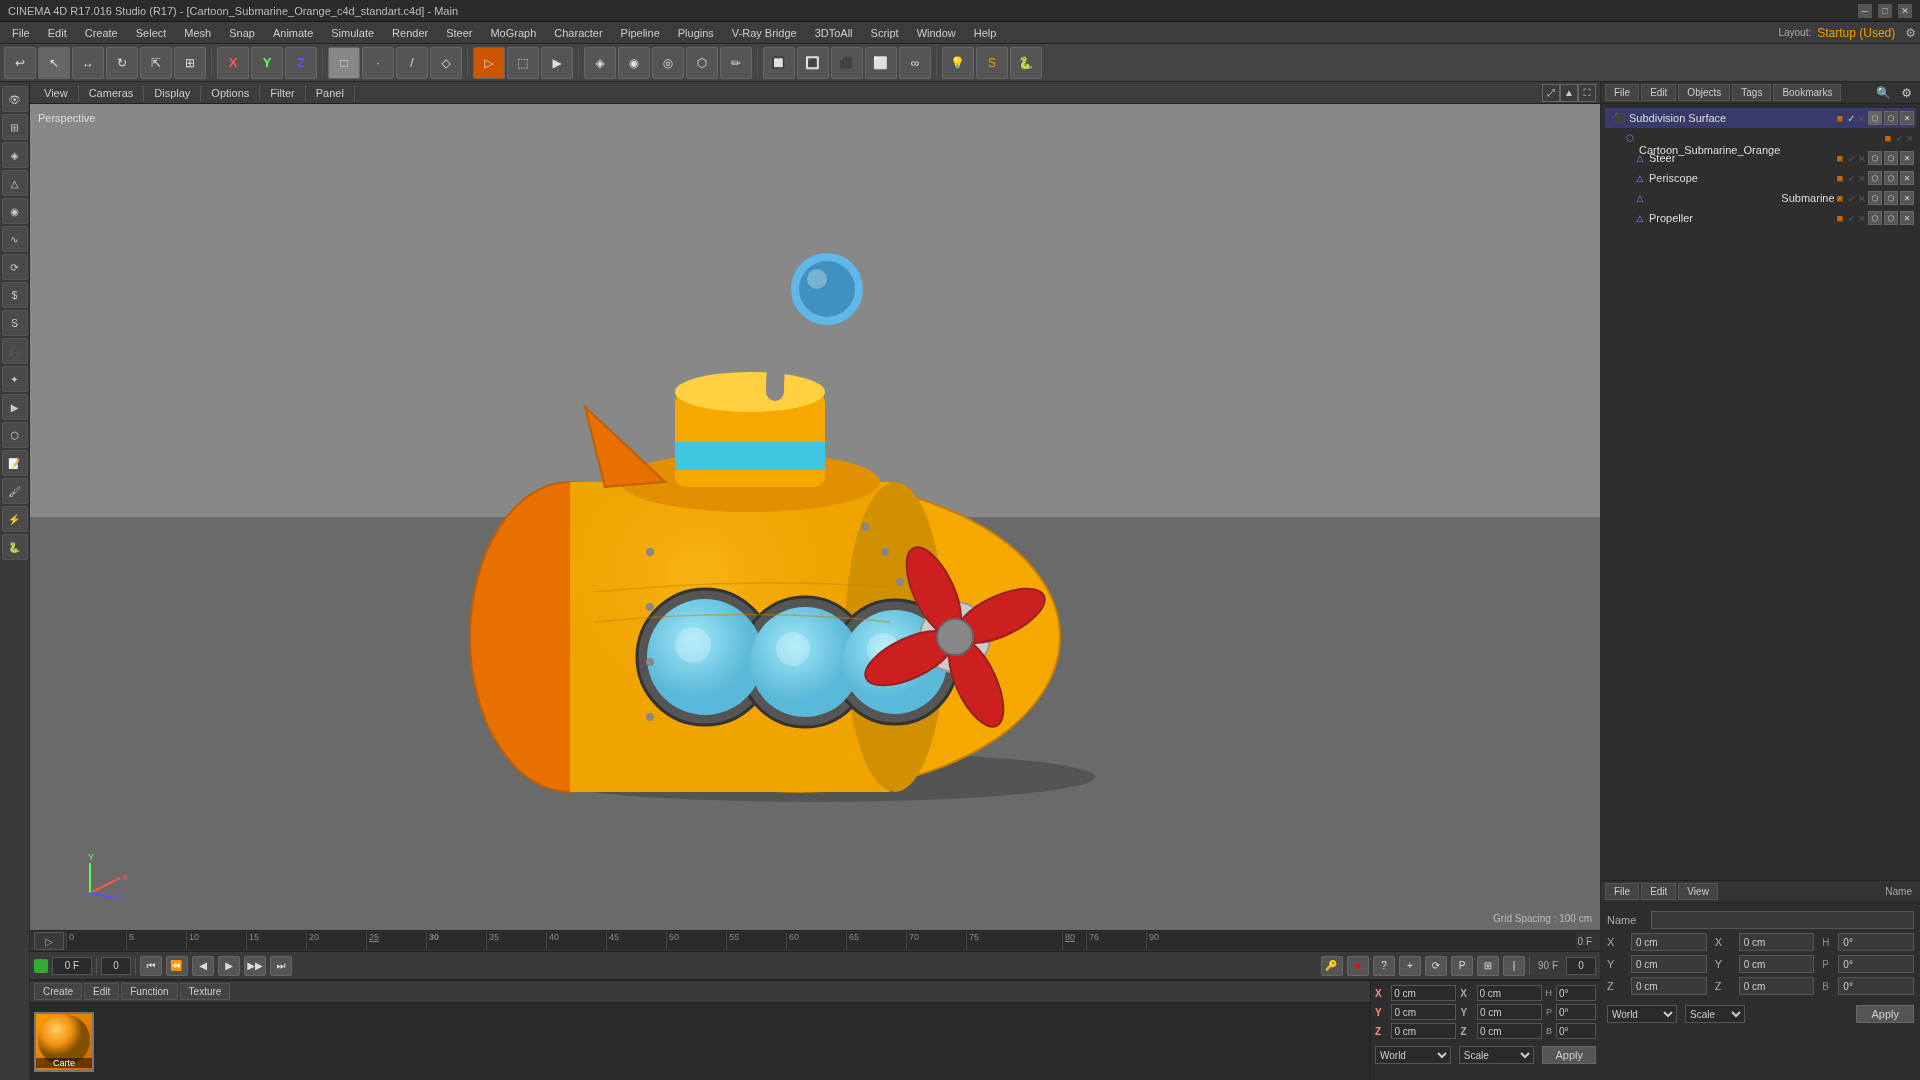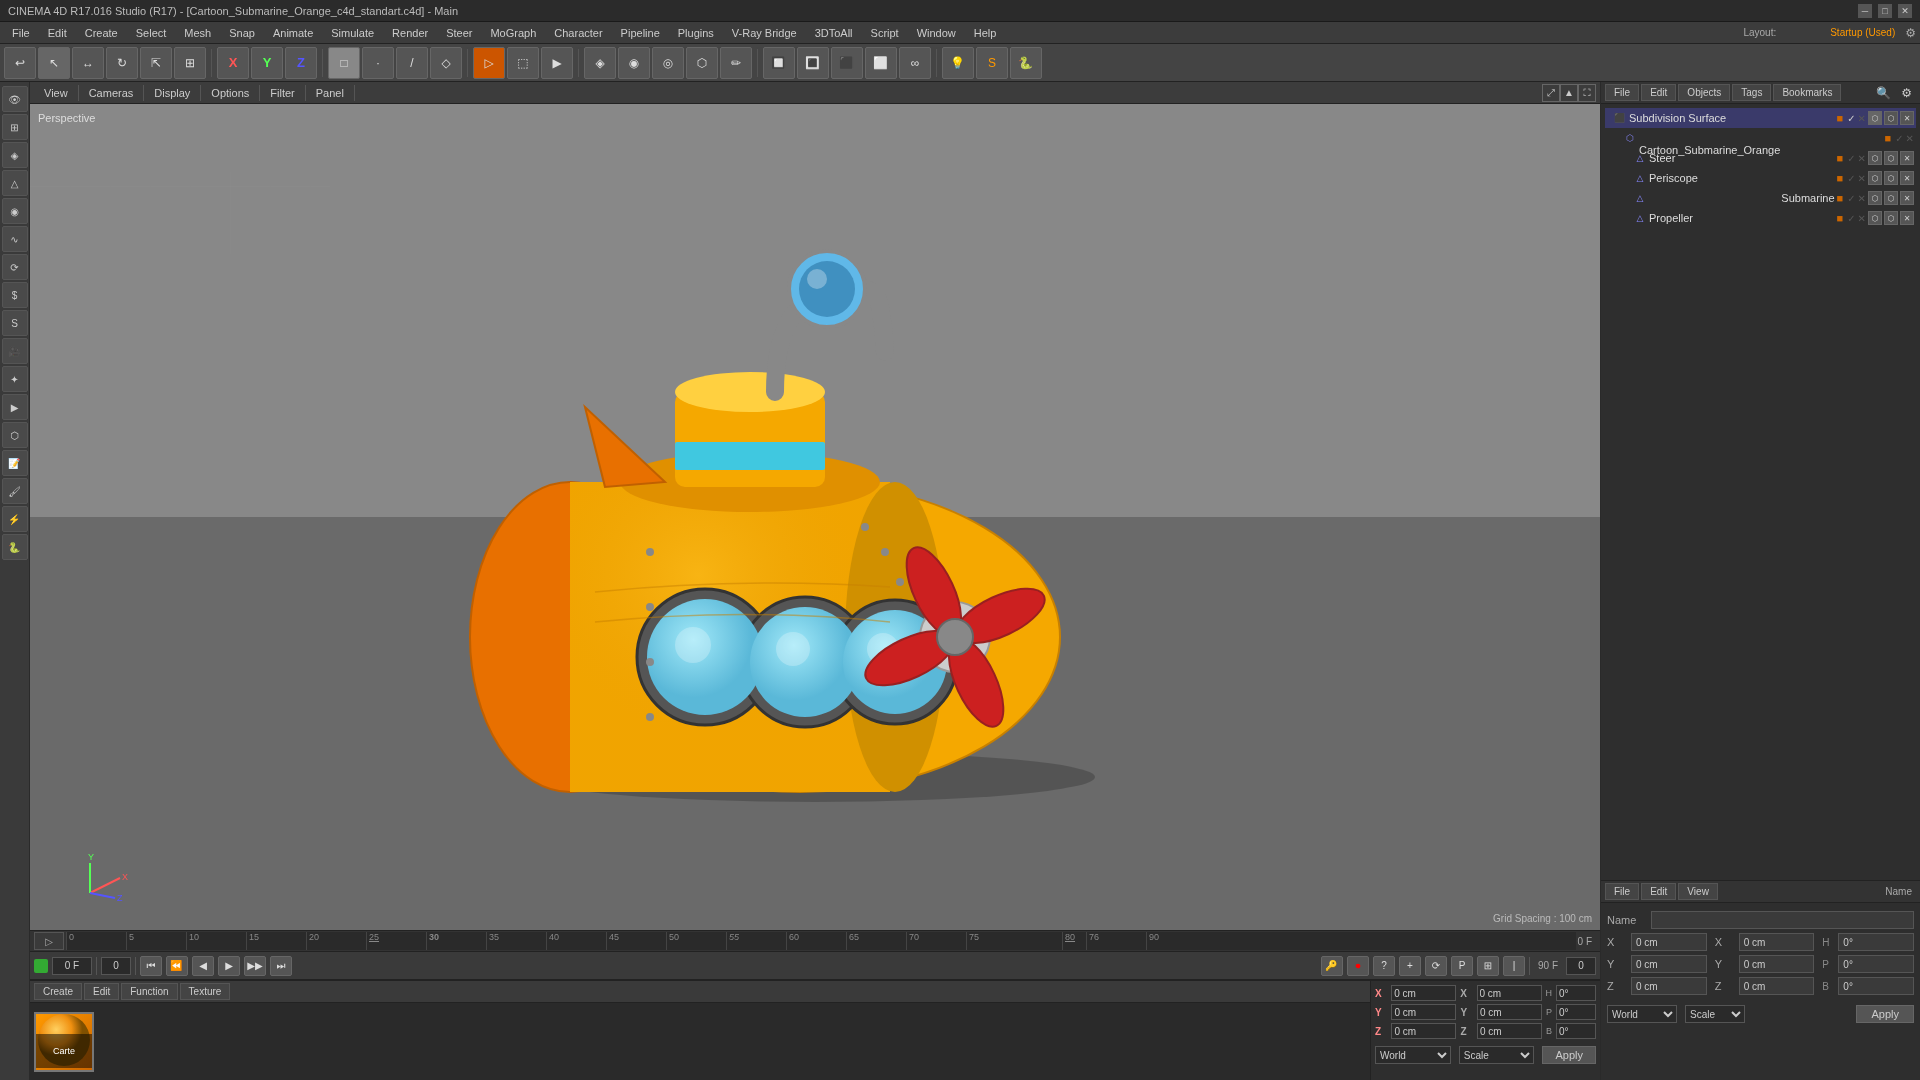--- a/index.html
+++ b/index.html
@@ -522,21 +522,21 @@
   <span class="menu-item">Character</span>
   <span class="menu-item">Pipeline</span>
   <span class="menu-item">Plugins</span>
   <span class="menu-item">V-Ray Bridge</span>
   <span class="menu-item">3DToAll</span>
   <span class="menu-item">Script</span>
   <span class="menu-item">Window</span>
   <span class="menu-item">Help</span>
   <div style="flex:1"></div>
   <span style="font-size:10px;color:#aaa;padding-right:4px;">Layout:</span>
-  <span style="font-size:10px;color:#f90;padding-right:8px;cursor:pointer;margin-left:48px;">Startup (Used)</span>
+  <span style="font-size:12px;color:#f90;padding-right:8px;cursor:pointer;">Startup (Used)</span>
   <span style="font-size:12px;color:#aaa;cursor:pointer;">⚙</span>
 </div>
 
 <div id="toolbar">
   <div class="toolbar-btn" style="background:#555;">↩</div>
   <div class="toolbar-btn" style="background:#666;">↖</div>
   <div class="toolbar-btn">↔</div>
   <div class="toolbar-btn">↻</div>
   <div class="toolbar-btn">⇱</div>
   <div class="toolbar-btn">⊞</div>
@@ -784,21 +784,21 @@
             <svg width="56" height="56" xmlns="http://www.w3.org/2000/svg" style="position:absolute;">
               <defs>
                 <radialGradient id="matGrad" cx="35%" cy="30%">
                   <stop offset="0%" stop-color="#ffd060"></stop>
                   <stop offset="60%" stop-color="#f09010"></stop>
                   <stop offset="100%" stop-color="#805000"></stop>
                 </radialGradient>
               </defs>
               <circle cx="28" cy="28" r="26" fill="url(#matGrad)"></circle>
             </svg>
-            <div class="material-label" style="position:relative;z-index:1;background:rgba(0,0,0,0.5);width:100%;text-align:center;padding:12px;">Carte</div>
+            <div class="material-label" style="position:relative;z-index:1;background:rgba(0,0,0,0.5);width:100%;text-align:center;padding:0;">Carte</div>
           </div>
         </div>
       </div>
 
       <div id="prop-bottom" style="width:230px;background:#2e2e2e;border-left:1px solid #222;padding:4px;display:flex;flex-direction:column;gap:3px;">
 
         <div class="prop-row">
           <span class="prop-key">X</span>
           <input class="prop-input" type="text" value="0 cm" style="">
           <span class="prop-key" style="color:#aaa;">X</span>

